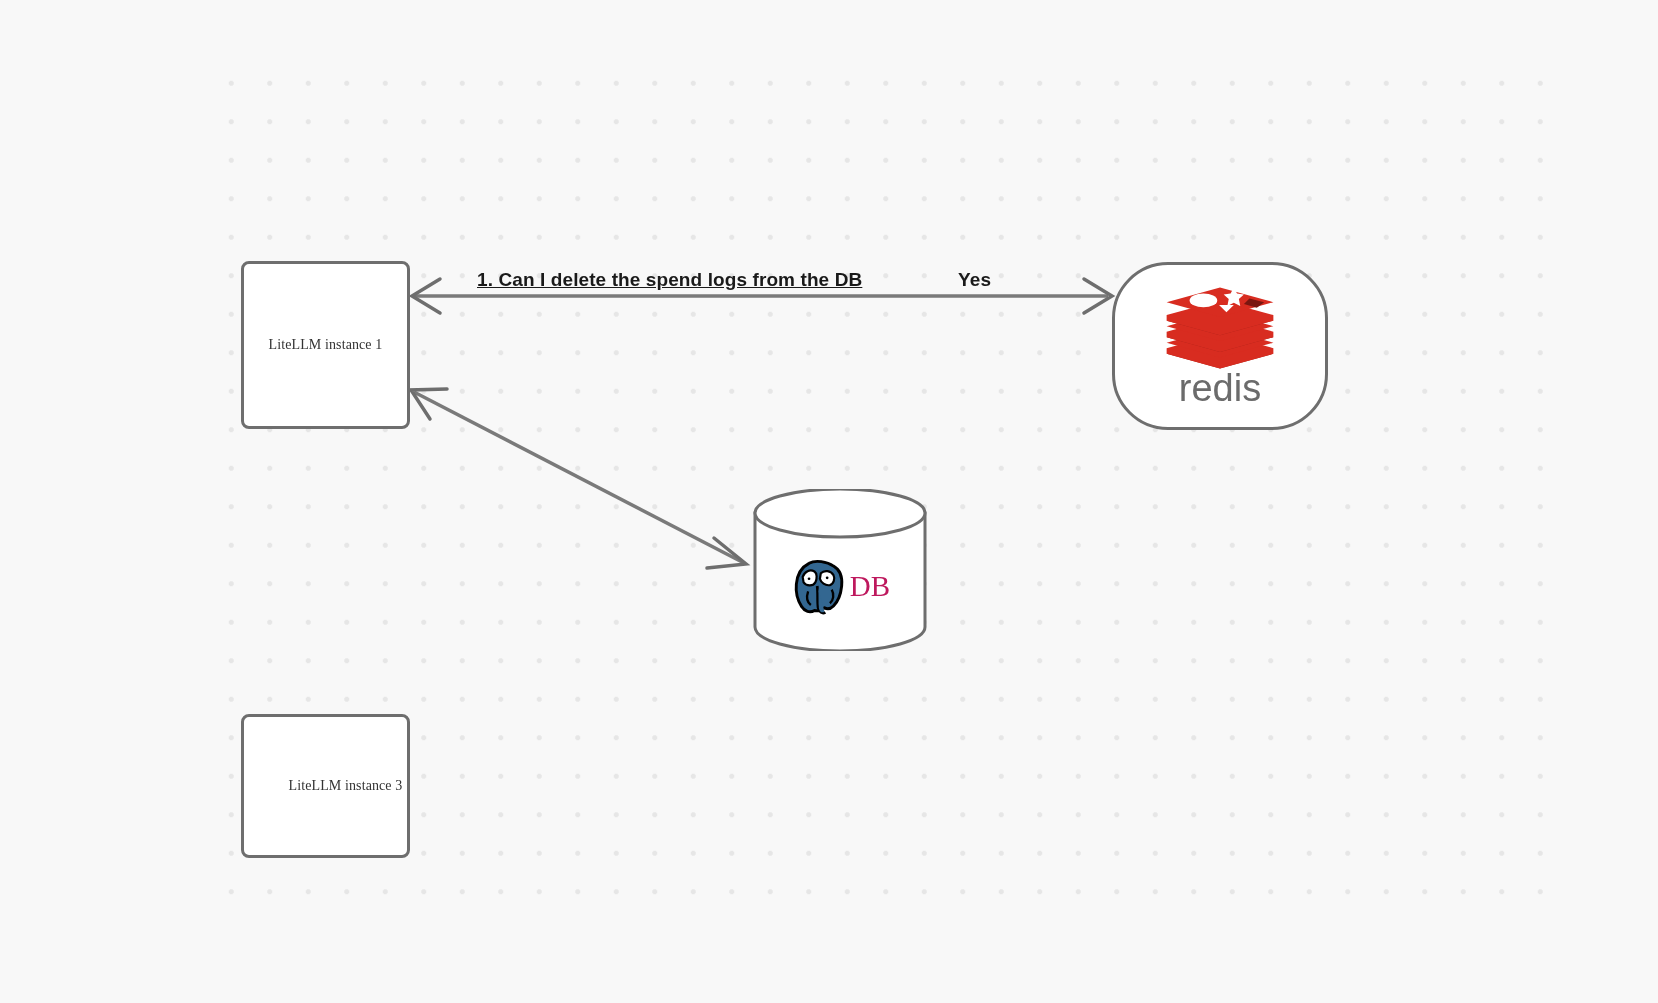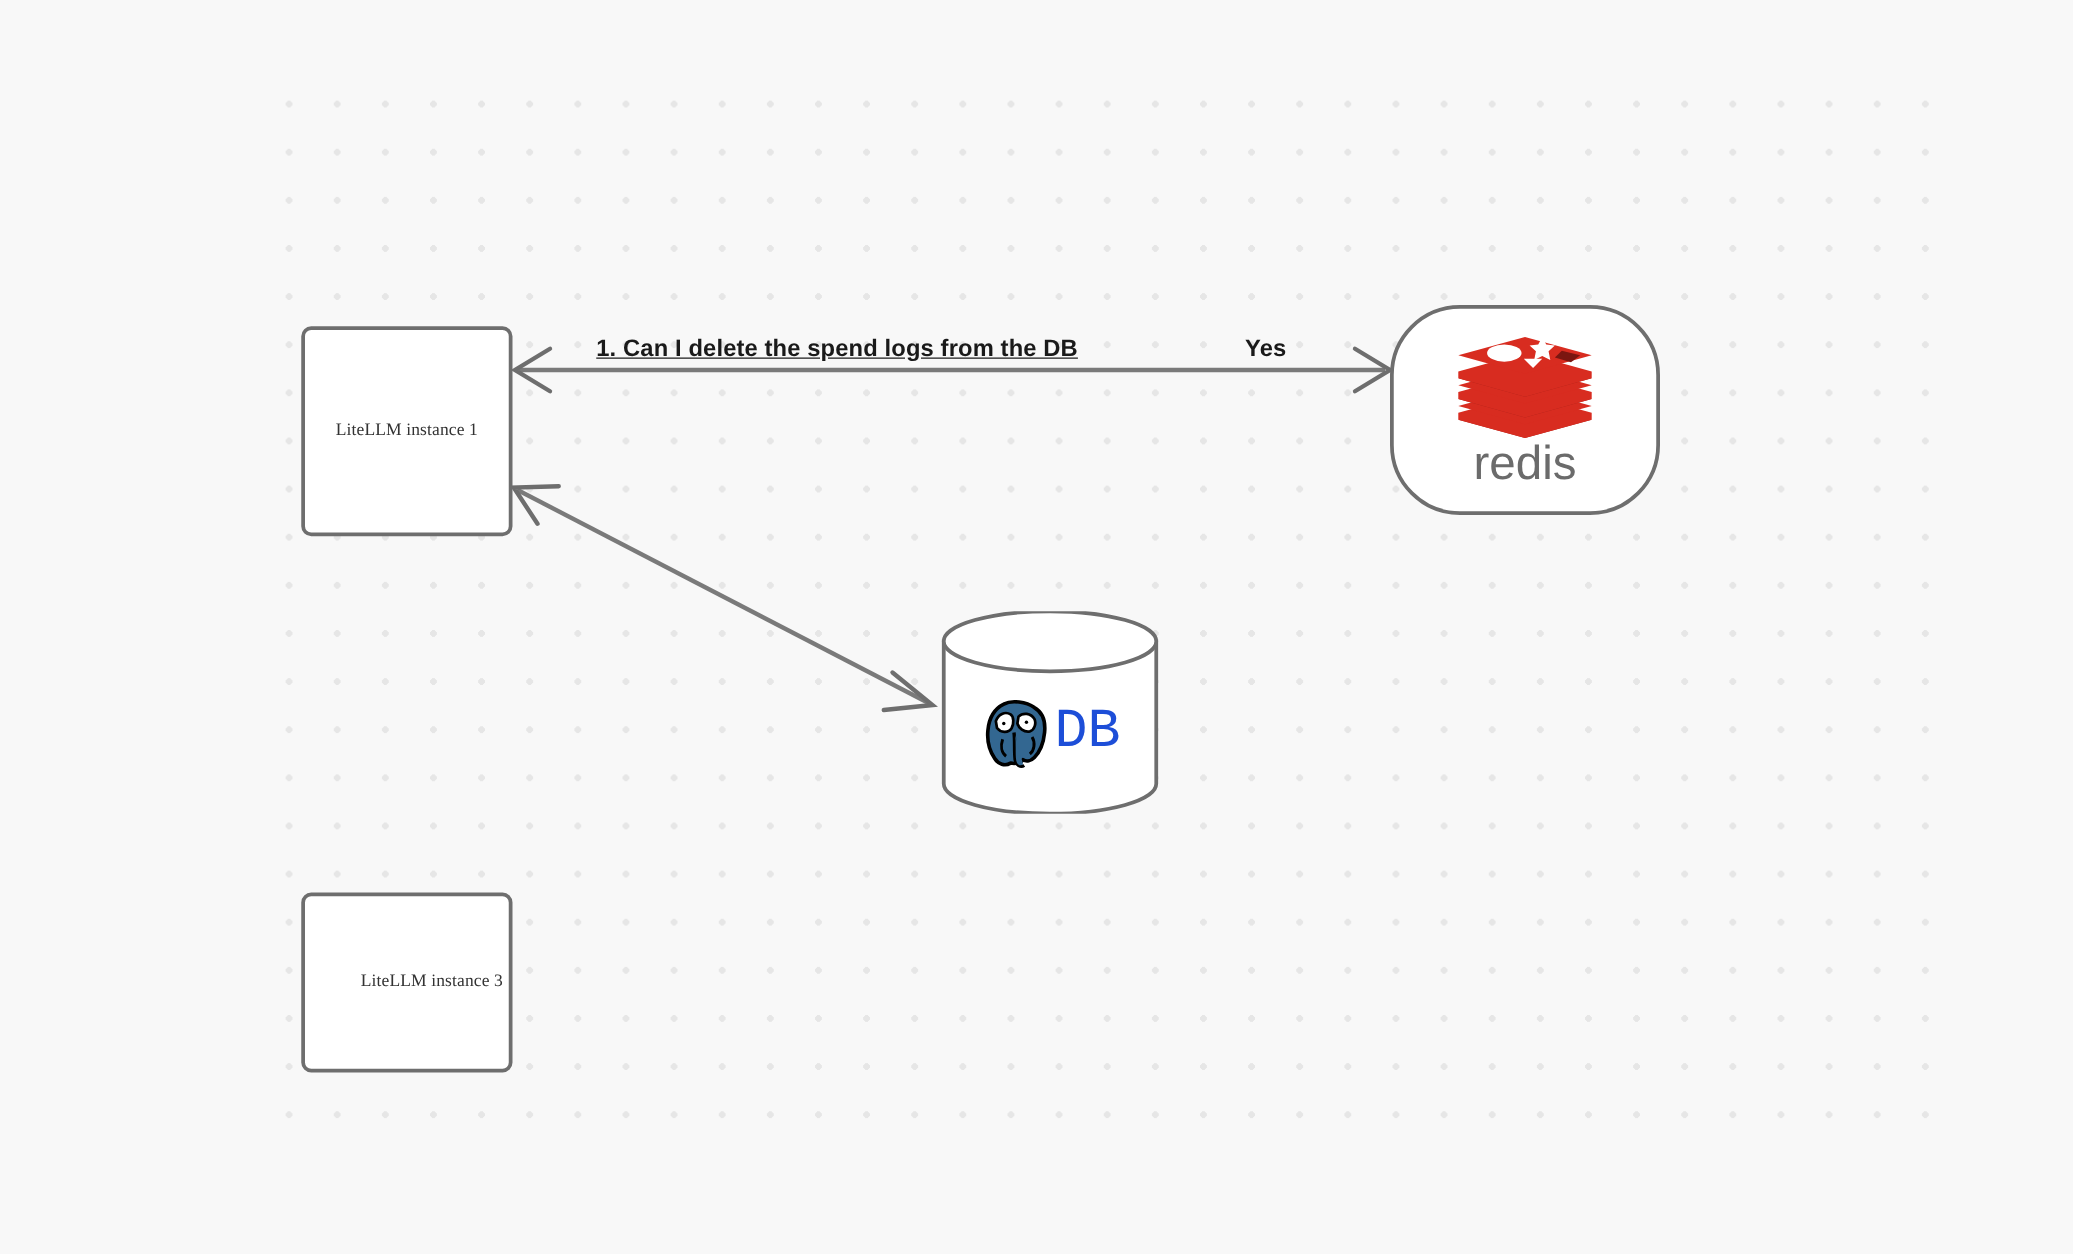--- a/index.html
+++ b/index.html
@@ -40,21 +40,21 @@
     letter-spacing:0.1px;
     white-space:nowrap;
   }
   #box-litellm-1 { left:241px; top:261px; width:169px; height:168px; }
   #box-litellm-2 { left:241px; top:488px; width:169px; height:168px; }
   #box-litellm-3 { left:241px; top:714px; width:169px; height:144px;padding-left:40px; }
 
   
   #node-redis {
     position:absolute;
-    left:1112px; top:244px;
+    left:1112px; top:262px;
     width:216px; height:168px;
     background:#ffffff;
     border:3px solid #6e6e6e;
     border-radius:56px;
     display:flex;
     flex-direction:column;
     align-items:center;
     justify-content:center;
   }
   .redis-logo { width:118px; height:92px; display:block; }
@@ -67,42 +67,42 @@
     width:176px; height:162px;
   }
   #node-db svg.cyl { position:absolute; left:0; top:0; }
   .db-inner {
     position:absolute;
     left:0; top:42px; width:176px; height:110px;
     display:flex; align-items:center; justify-content:center;
   }
   .pg-logo { width:58px; height:62px; display:block; margin-right:2px; }
   .db-text {
-    font-size:44px;
+    font-size:29px;
     font-weight:400;
-    color:#1d4ed8;
-    font-family:Liberation Mono, monospace;
+    color:#be185d;
+    font-family:Liberation Serif, serif;
     line-height:1;
   }
 
   
   #edges { position:absolute; left:0; top:0; width:1658px; height:1003px; pointer-events:none; }
 
   
   .edge-label {
     position:absolute;
     font-size:19px;
     font-weight:bold;
     color:#1a1a1a;
     white-space:nowrap;
     font-family:"Liberation Sans", sans-serif;
     letter-spacing:0.1px;
   }
   #label-step1 { left:477px; top:269px;text-decoration:underline; }
-  #label-yes   { left:996px; top:269px; }
+  #label-yes   { left:958px; top:269px; }
   #label-step2 { left:552px; top:435px; }
 </style>
 </head>
 <body>
 
 <div id="canvas">
 
   <div id="dotgrid"></div>
 
   <svg id="edges" viewBox="0 0 1658 1003" width="1658" height="1003">

